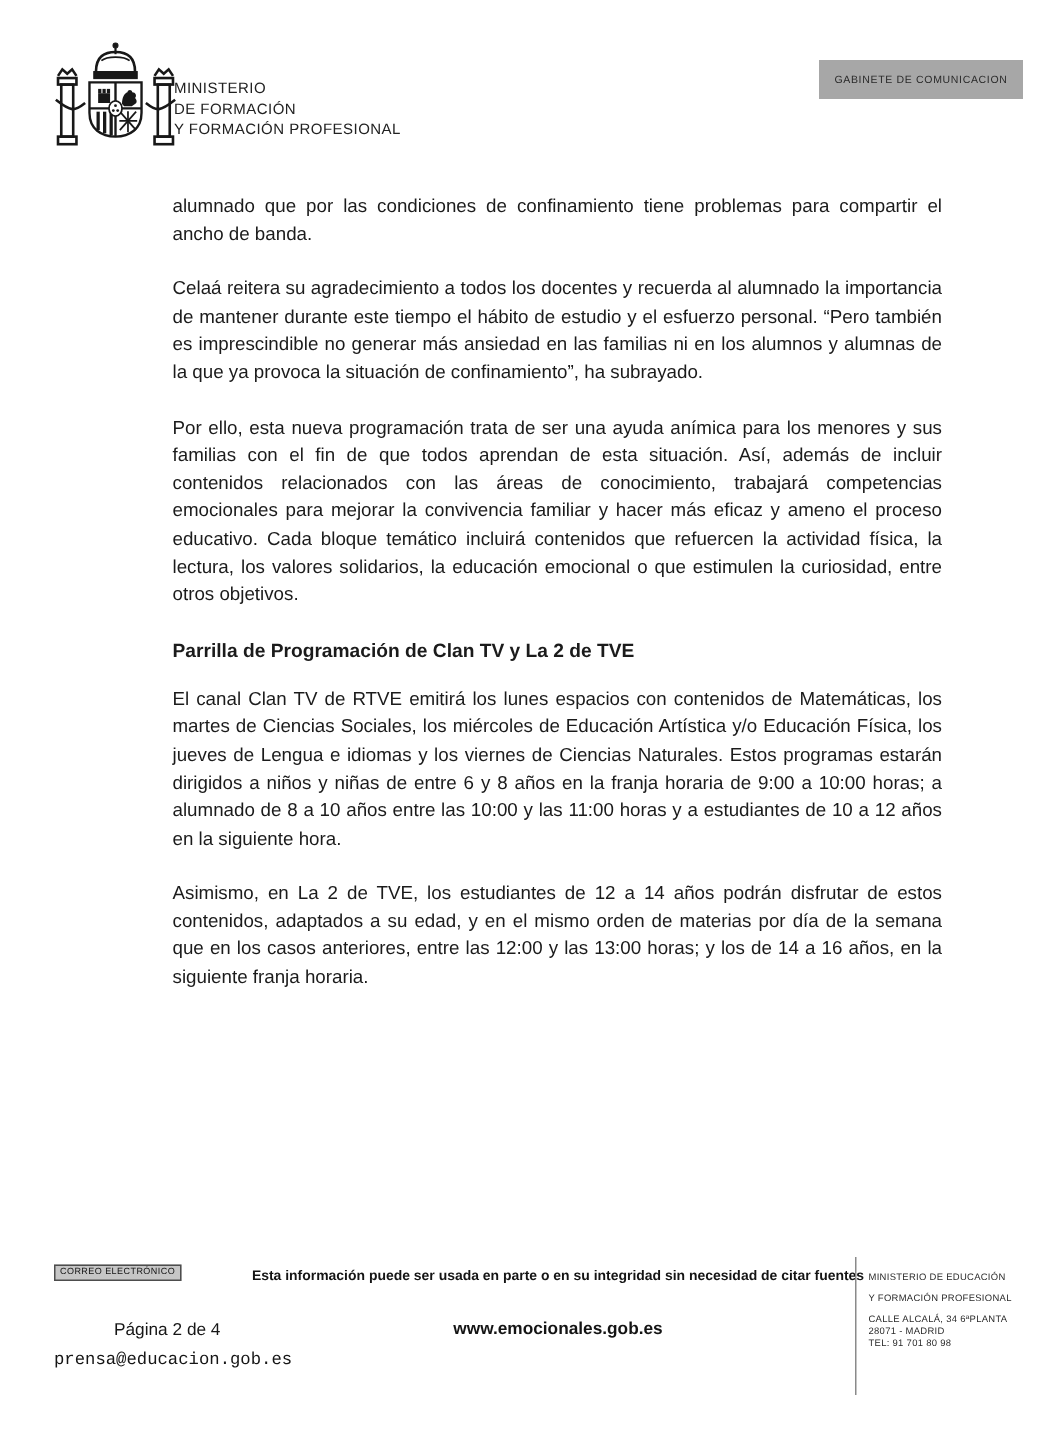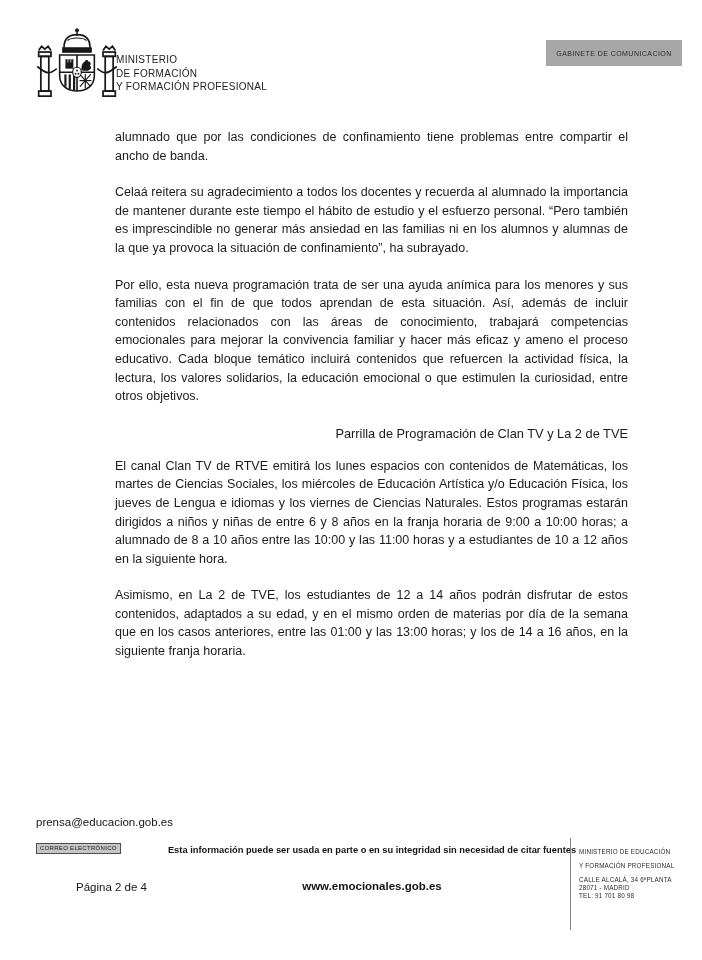--- a/index.html
+++ b/index.html
@@ -30,34 +30,34 @@
   }
 
   
   main {
     position:absolute; left:115px; top:128px; width:513px;
     font-size:12.5px; line-height:18.6px; text-align:justify;
     color:#1b1b1b;
   }
   main p { margin:0 0 18px 0; }
   main h2 {
-    font-size:12.8px; font-weight:normal; text-align:right;
+    font-size:12.8px; font-weight:bold; text-align:left;
     margin:0 0 14px 0; line-height:19px;
   }
 
   
   .email-label {
     position:absolute; left:36px; top:843px;
     display:inline-block;
     font-size:6px; letter-spacing:0.3px; line-height:7px;
     padding:1px 3px;
     background:#c6c6c6; border:1px solid #4d4d4d; color:#141414;
     white-space:nowrap;
   }
-  .email { position:absolute; left:36px; top:816px; font-size:11.5px; color:#161616; }
+  .email { position:absolute; left:36px; top:900px; font-size:11.5px; color:#161616;font-family:Liberation Mono, monospace; }
   .page-num { position:absolute; left:36px; top:881px; font-size:11.5px; color:#161616;margin-left:40px; }
 
   .footer-center { position:absolute; left:162px; top:845px; width:420px; text-align:center; }
   .notice   { font-size:9.3px; font-weight:bold; color:#141414; }
   .website  { font-size:11.5px; font-weight:bold; margin-top:25px; color:#141414; }
 
   .footer-divider { position:absolute; left:570px; top:838px; width:1px; height:92px; background:#8a8a8a; }
   .footer-right {
     position:absolute; left:579px; top:848px; width:118px;
     font-size:6.3px; line-height:7px; letter-spacing:0.2px; color:#2a2a2a;
@@ -132,26 +132,26 @@
 
   <div class="ministry">
     <div>MINISTERIO</div>
     <div>DE FORMACIÓN</div>
     <div>Y FORMACIÓN PROFESIONAL</div>
   </div>
 
   <div class="badge">GABINETE DE COMUNICACION</div>
 
   <main>
-    <p>alumnado que por las condiciones de confinamiento tiene problemas entre compartir el ancho de banda.</p>
+    <p>alumnado que por las condiciones de confinamiento tiene problemas para compartir el ancho de banda.</p>
     <p>Celaá reitera su agradecimiento a todos los docentes y recuerda al alumnado la importancia de mantener durante este tiempo el hábito de estudio y el esfuerzo personal. “Pero también es imprescindible no generar más ansiedad en las familias ni en los alumnos y alumnas de la que ya provoca la situación de confinamiento”, ha subrayado.</p>
     <p>Por ello, esta nueva programación trata de ser una ayuda anímica para los menores y sus familias con el fin de que todos aprendan de esta situación. Así, además de incluir contenidos relacionados con las áreas de conocimiento, trabajará competencias emocionales para mejorar la convivencia familiar y hacer más eficaz y ameno el proceso educativo. Cada bloque temático incluirá contenidos que refuercen la actividad física, la lectura, los valores solidarios, la educación emocional o que estimulen la curiosidad, entre otros objetivos.</p>
     <h2>Parrilla de Programación de Clan TV y La 2 de TVE</h2>
     <p>El canal Clan TV de RTVE emitirá los lunes espacios con contenidos de Matemáticas, los martes de Ciencias Sociales, los miércoles de Educación Artística y/o Educación Física, los jueves de Lengua e idiomas y los viernes de Ciencias Naturales. Estos programas estarán dirigidos a niños y niñas de entre 6 y 8 años en la franja horaria de 9:00 a 10:00 horas; a alumnado de 8 a 10 años entre las 10:00 y las 11:00 horas y a estudiantes de 10 a 12 años en la siguiente hora.</p>
-    <p>Asimismo, en La 2 de TVE, los estudiantes de 12 a 14 años podrán disfrutar de estos contenidos, adaptados a su edad, y en el mismo orden de materias por día de la semana que en los casos anteriores, entre las 01:00 y las 13:00 horas; y los de 14 a 16 años, en la siguiente franja horaria.</p>
+    <p>Asimismo, en La 2 de TVE, los estudiantes de 12 a 14 años podrán disfrutar de estos contenidos, adaptados a su edad, y en el mismo orden de materias por día de la semana que en los casos anteriores, entre las 12:00 y las 13:00 horas; y los de 14 a 16 años, en la siguiente franja horaria.</p>
   </main>
 
   <span class="email-label">CORREO ELECTRÓNICO</span>
   <div class="email">prensa@educacion.gob.es</div>
   <div class="page-num">Página 2 de 4</div>
 
   <div class="footer-center">
     <div class="notice">Esta información puede ser usada en parte o en su integridad sin necesidad de citar fuentes</div>
     <div class="website">www.emocionales.gob.es</div>
   </div>

